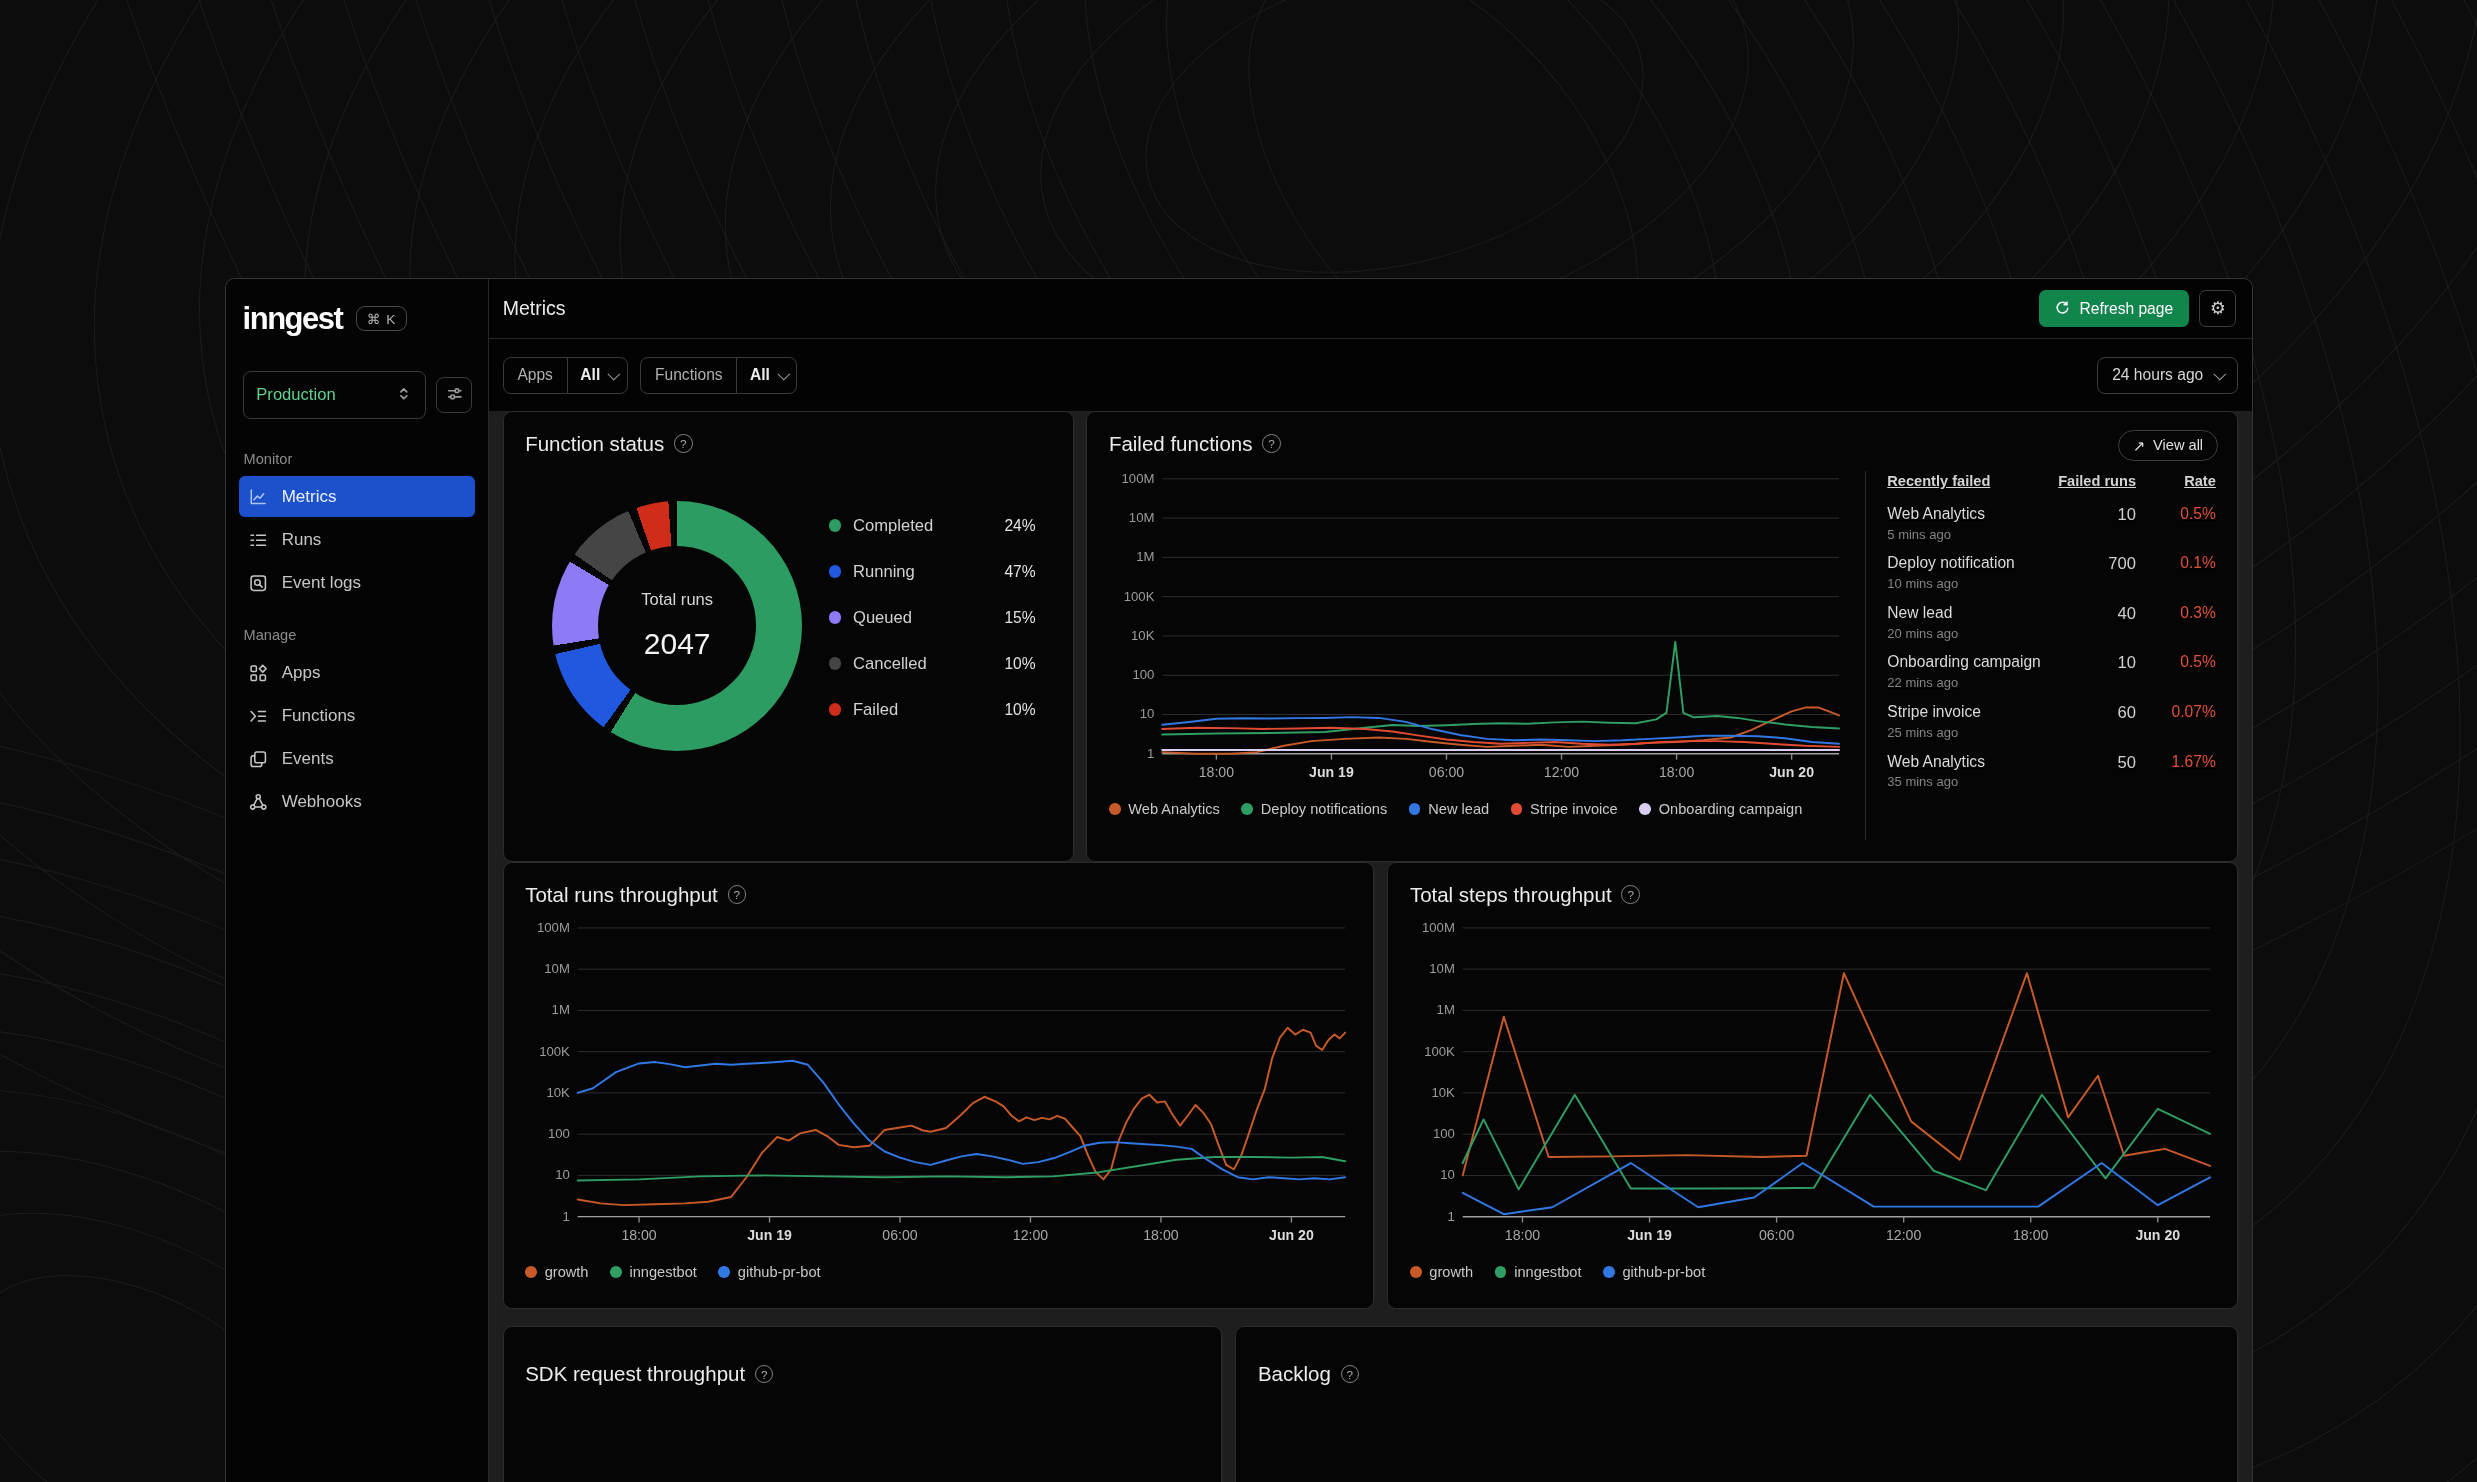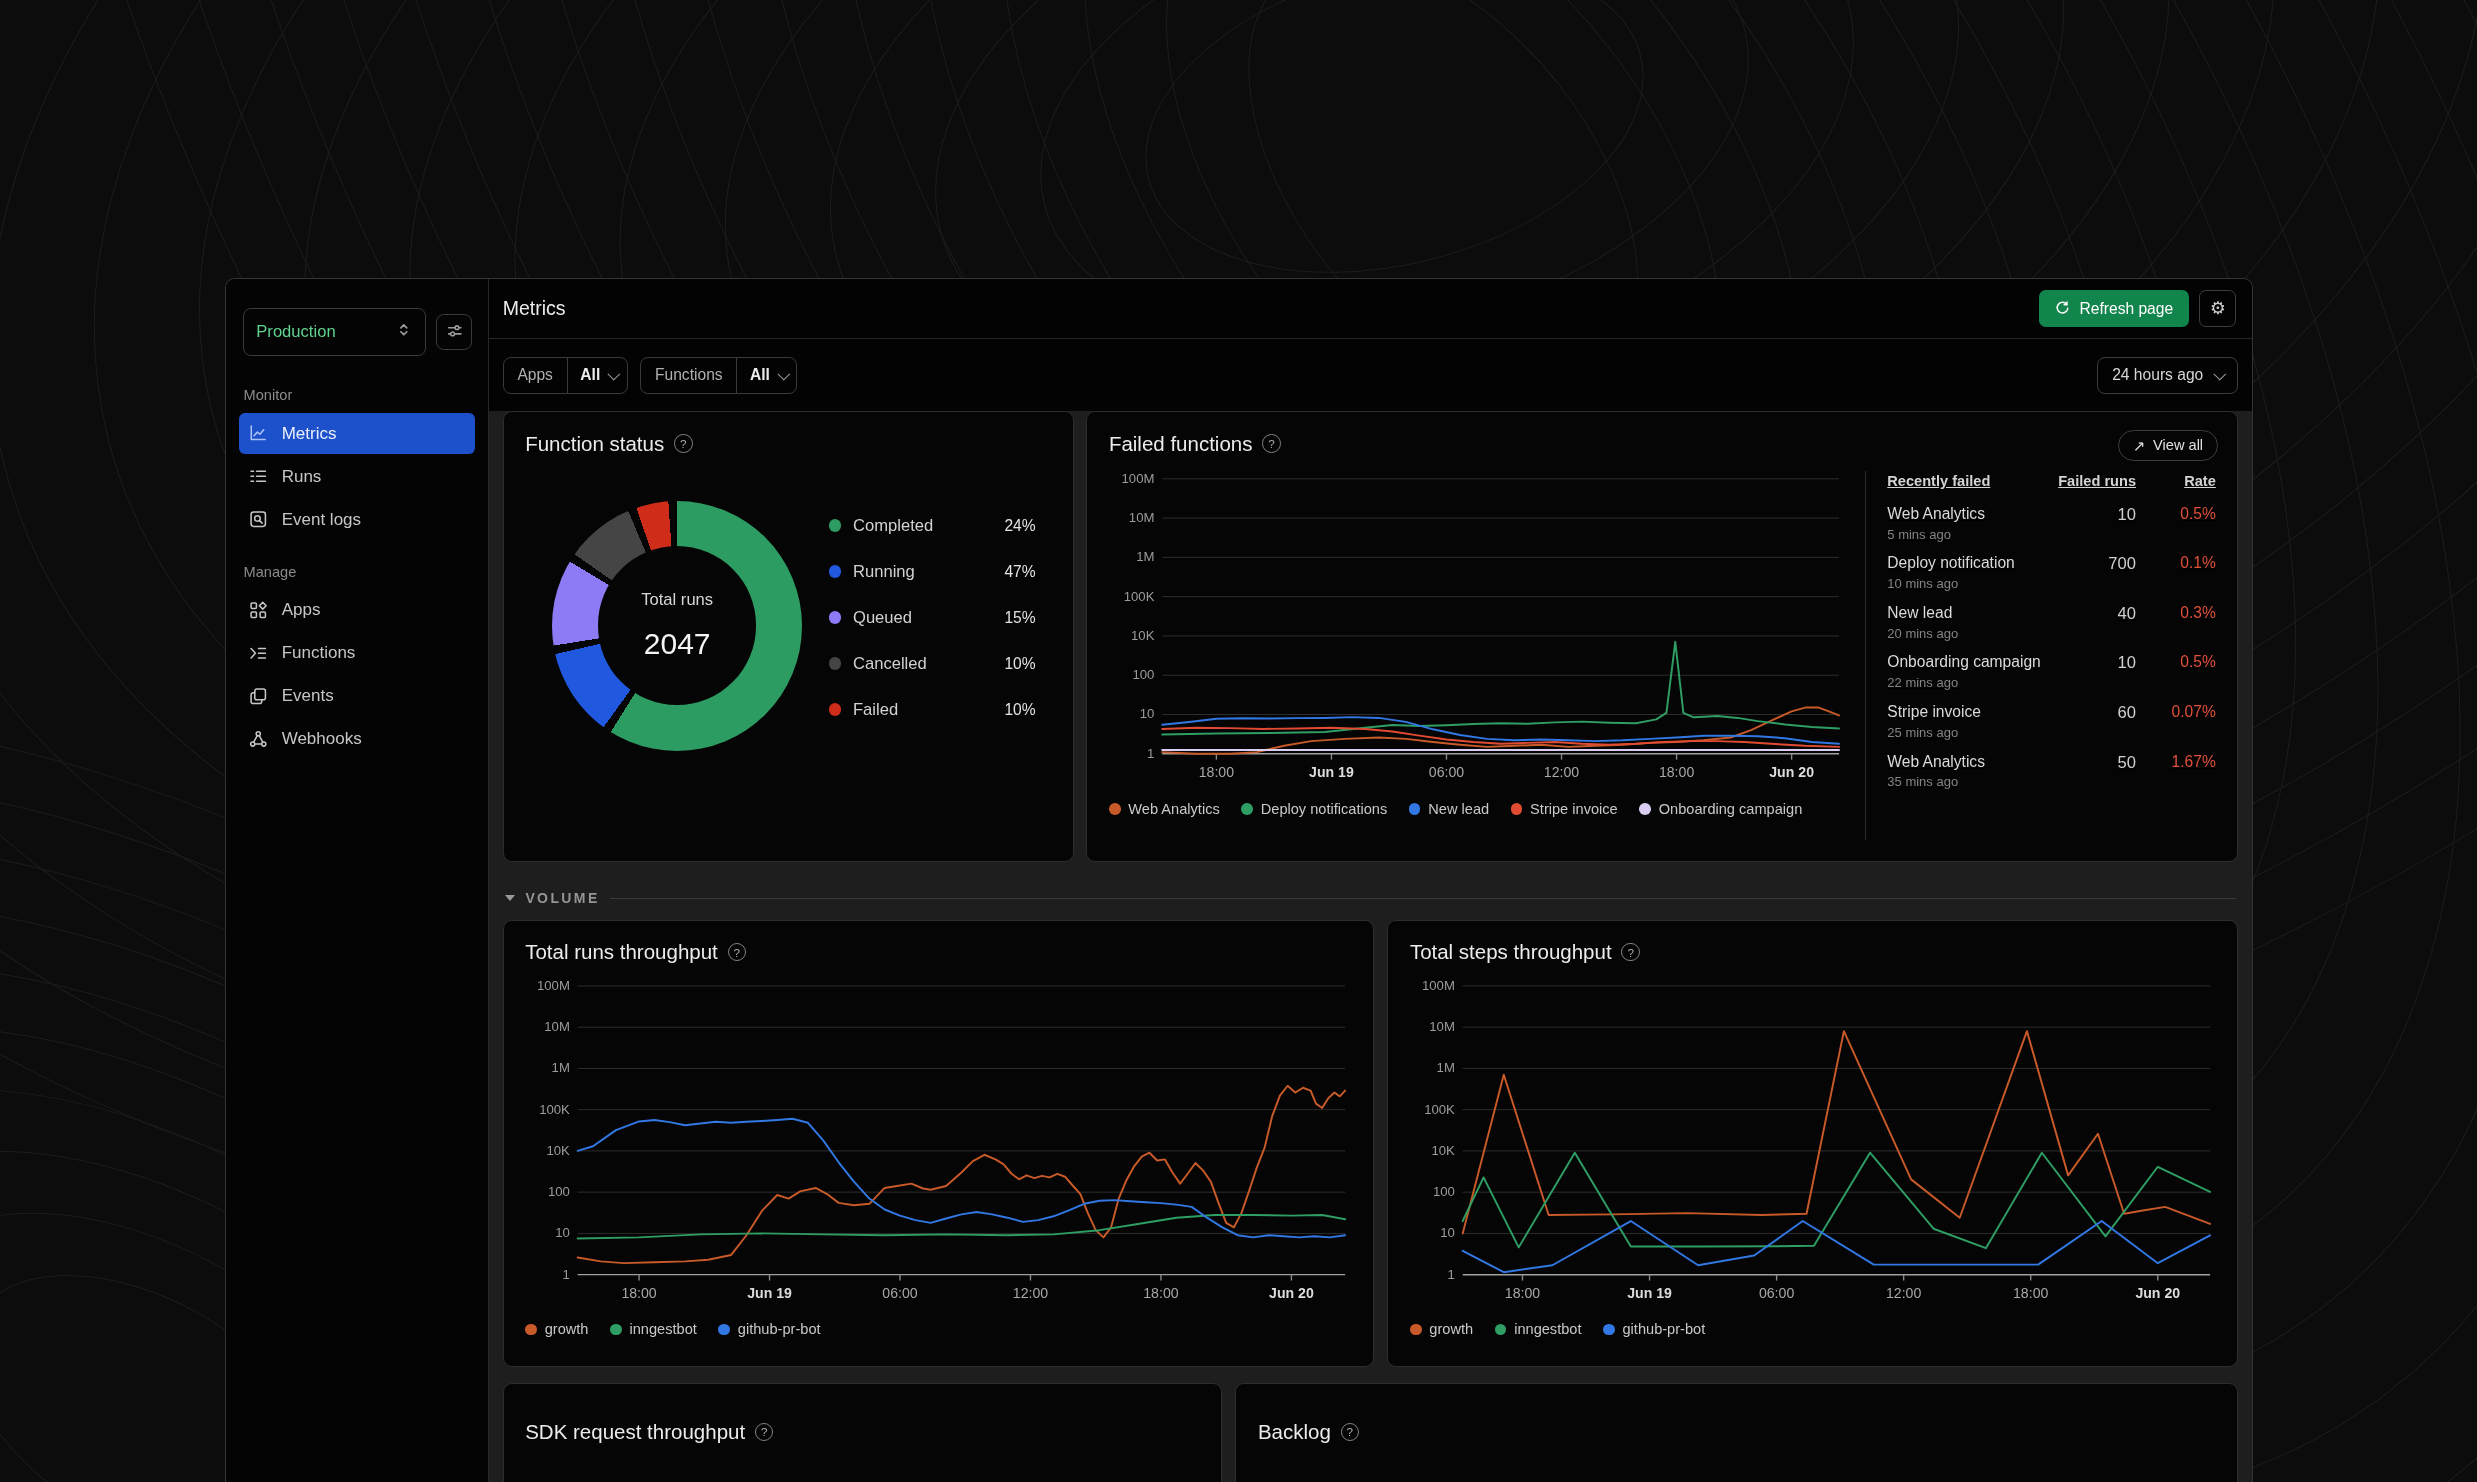--- a/index.html
+++ b/index.html
@@ -174,20 +174,24 @@
     <ellipse cx="150" cy="1450" rx="650" ry="377" transform="rotate(30 150 1450)" fill="none" stroke="#1d1d1d" stroke-width="1"></ellipse>
     <ellipse cx="150" cy="1450" rx="740" ry="429.2" transform="rotate(30 150 1450)" fill="none" stroke="#1d1d1d" stroke-width="1"></ellipse>
     <ellipse cx="150" cy="1450" rx="830" ry="481.4" transform="rotate(30 150 1450)" fill="none" stroke="#1d1d1d" stroke-width="1"></ellipse>
     <ellipse cx="150" cy="1450" rx="920" ry="533.5999999999999" transform="rotate(30 150 1450)" fill="none" stroke="#1d1d1d" stroke-width="1"></ellipse>
     <ellipse cx="150" cy="1450" rx="1010" ry="585.8" transform="rotate(30 150 1450)" fill="none" stroke="#1d1d1d" stroke-width="1"></ellipse>
   </svg>
 
 <div class="window">
 
   <aside class="sidebar">
+    <div class="logo-row">
+      <span class="logo">inngest</span>
+      <span class="kbd-badge">⌘ K</span>
+    </div>
     <div class="env-row">
       <div class="env-select">
         <span class="env-label">Production</span>
         <span class="chev-updown">
           <svg viewBox="0 0 16 16">
               <path d="M5 6l3-3 3 3M5 10l3 3 3-3"></path>
             </svg>
         </span>
       </div>
       <button class="icon-btn-sq sliders">
@@ -468,25 +472,20 @@
                 <div class="ft-row">
                   <span><span class="ft-name">Web Analytics</span><div class="ft-time">35 mins ago</div></span>
                   <span class="num ft-runs">50</span>
                   <span class="num ft-rate">1.67%</span>
                 </div>
               </div>
           </div>
         </div>
       </div>
 
-      <div class="sec-head second">
-        <span class="sec-caret"></span>
-        <span class="sec-label">VOLUME</span>
-        <span class="sec-rule"></span>
-      </div>
 
       <div class="row2">
         <div class="card">
           <div class="card-title-row">
             <span class="card-title">Total runs throughput</span>
             <span class="help">?</span>
           </div>
           <div class="vol-body">
             <svg class="chart-svg" viewBox="0 0 847 336">
                 <line x1="54" y1="304" x2="841" y2="304" stroke="#a0a0a0" stroke-width="1.4"></line>

